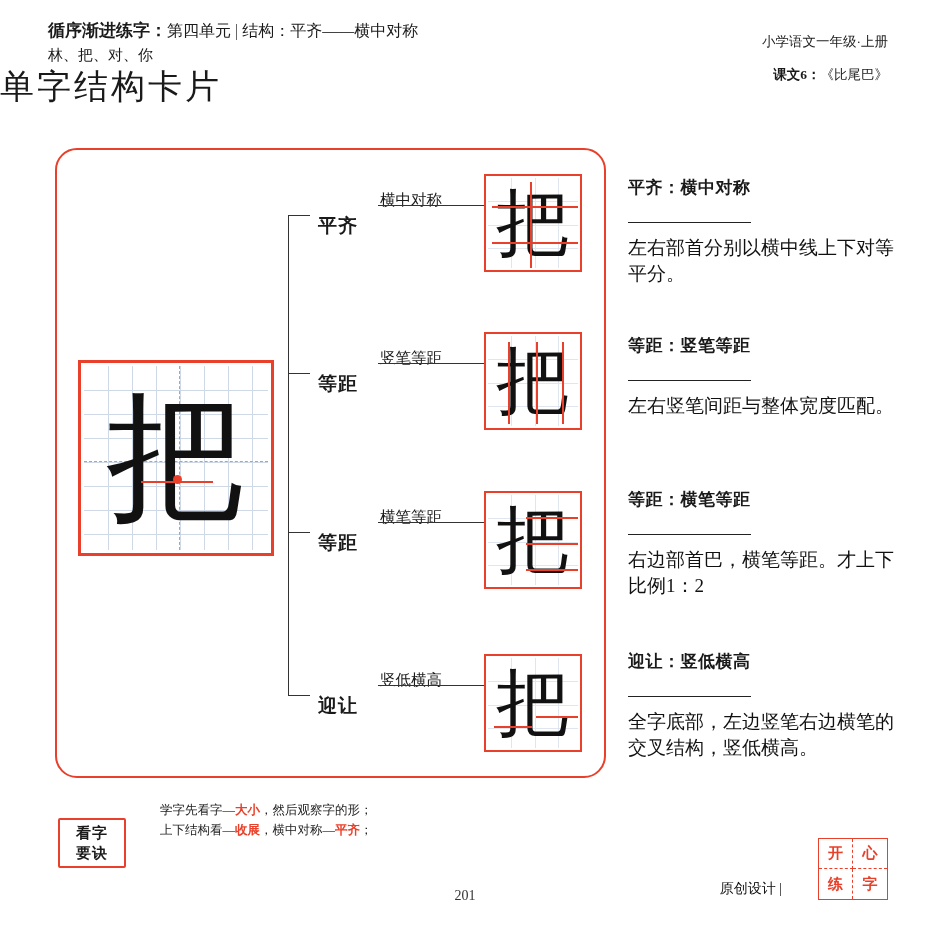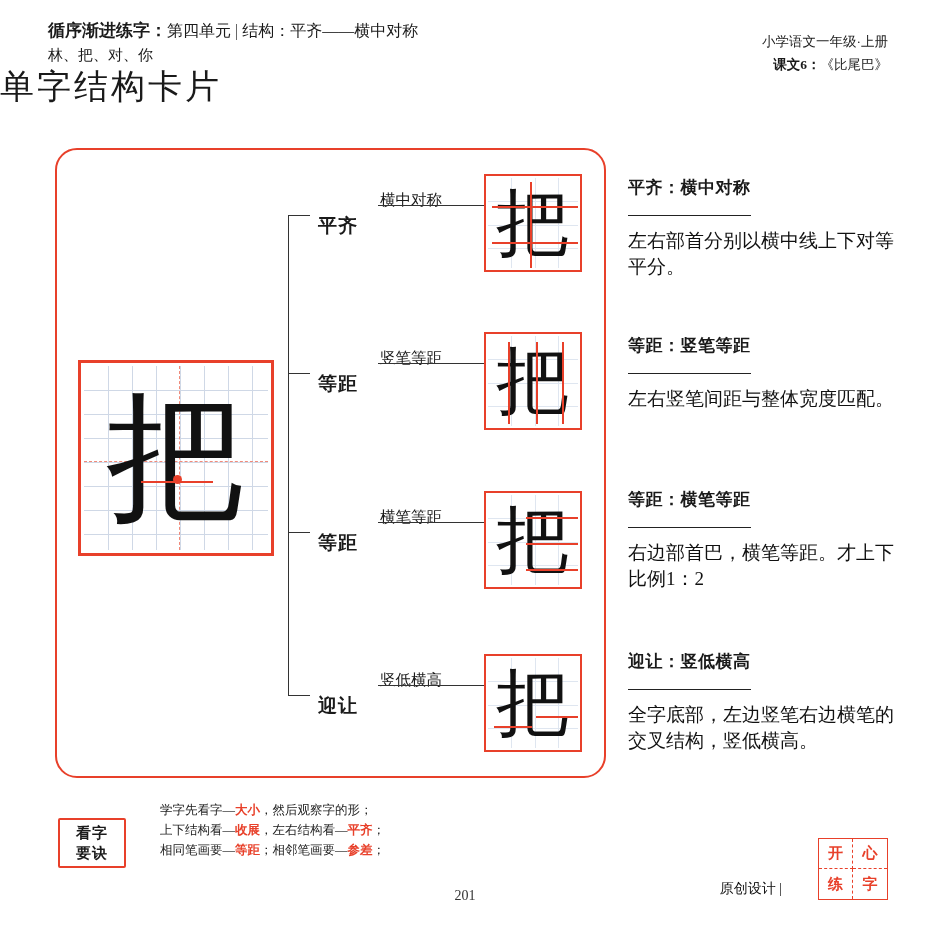--- a/index.html
+++ b/index.html
@@ -15,21 +15,21 @@
 
   
   .hdr-left{position:absolute;left:48px;top:20px;width:520px;}
   .hdr-line1{font-size:16px;line-height:22px;white-space:nowrap;}
   .hdr-title-bold{font-weight:bold;font-size:17px;}
   .hdr-sep{color:#444;padding:0 4px;}
   .hdr-line2{font-size:15px;line-height:22px;margin-top:2px;}
 
   .hdr-right{position:absolute;right:42px;top:32px;text-align:right;}
   .hdr-right .r1{font-size:13.5px;line-height:20px;color:#222;}
-  .hdr-right .r2{font-size:13.5px;line-height:20px;margin-top:3px;}
+  .hdr-right .r2{font-size:13.5px;line-height:20px;margin-top:13px;}
   .hdr-right .r2 b{font-weight:bold;}
 
   .main-title{
     position:absolute;left:0;right:0;top:64px;
     text-align:left;font-size:34px;letter-spacing:3px;
     font-family:"Liberation Serif","DejaVu Serif",serif;
     font-weight:normal;
   }
 
   
@@ -93,21 +93,21 @@
     font-size:74px;line-height:1;color:#111;font-family:"Liberation Serif","DejaVu Serif",serif;
   }
   .smallbox .mark{position:absolute;background:#e8402a;}
   .smallbox .mark.h{height:1.6px;}
   .smallbox .mark.v{width:1.6px;}
 
   
   .expl{position:absolute;left:628px;width:268px;}
   .expl h3{
     margin:0;font-size:17px;font-weight:bold;letter-spacing:0.5px;
-    border-bottom:1.5px solid #222;padding-bottom:16px;display:inline-block;
+    border-bottom:1.5px solid #222;padding-bottom:23px;display:inline-block;
   }
   .expl p{
     margin:12px 0 0 0;font-size:19px;line-height:26px;color:#111;
     font-family:"Liberation Serif","DejaVu Serif",serif;
   }
 
   
   .tips-badge{
     position:absolute;left:58px;top:818px;width:68px;height:50px;
     border:2px solid #e8402a;box-sizing:border-box;border-radius:2px;
@@ -289,22 +289,21 @@
     <h3>迎让：竖低横高</h3>
     <p>全字底部，左边竖笔右边横笔的交叉结构，竖低横高。</p>
   </div>
 
   <div class="tips-badge">
     <span>看字</span>
     <span>要诀</span>
   </div>
   <div class="tips" id="tips-block">
       <div><span class="">学字先看字—</span><span class="r">大小</span><span class="">，然后观察字的形；</span></div>
-      <div><span class="">上下结构看—</span><span class="r">收展</span><span class="">，左右结构看—</span><span class="r">平齐</span><span class="">；</span></div>
-      <div><span class="">相同笔画要—</span><span class="r">等距</span><span class="">；相邻笔画要—</span><span class="r">参差</span><span class="">；</span></div>
+      <div><span class="">上下结构看—</span><span class="r">收展</span><span class="">，横中对称—</span><span class="r">平齐</span><span class="">；</span></div>
     </div>
 
   <div class="pageno">201</div>
   <div class="orig">原创设计 |</div>
   <div class="stamp">
     <div class="c1">开</div>
     <div class="c2">心</div>
     <div class="c3">练</div>
     <div>字</div>
   </div>

